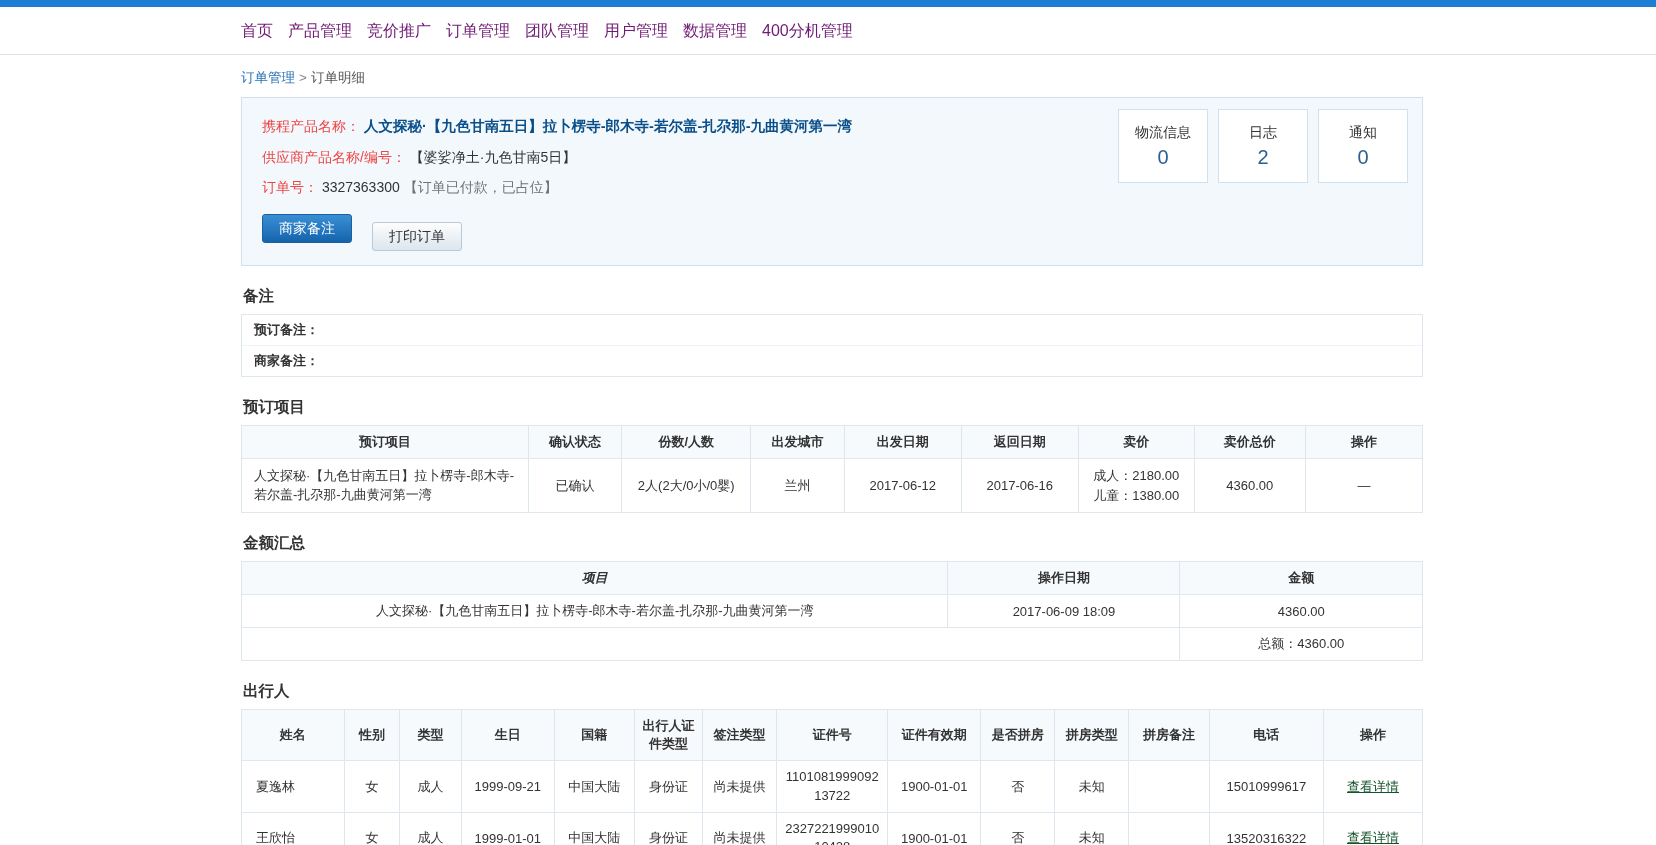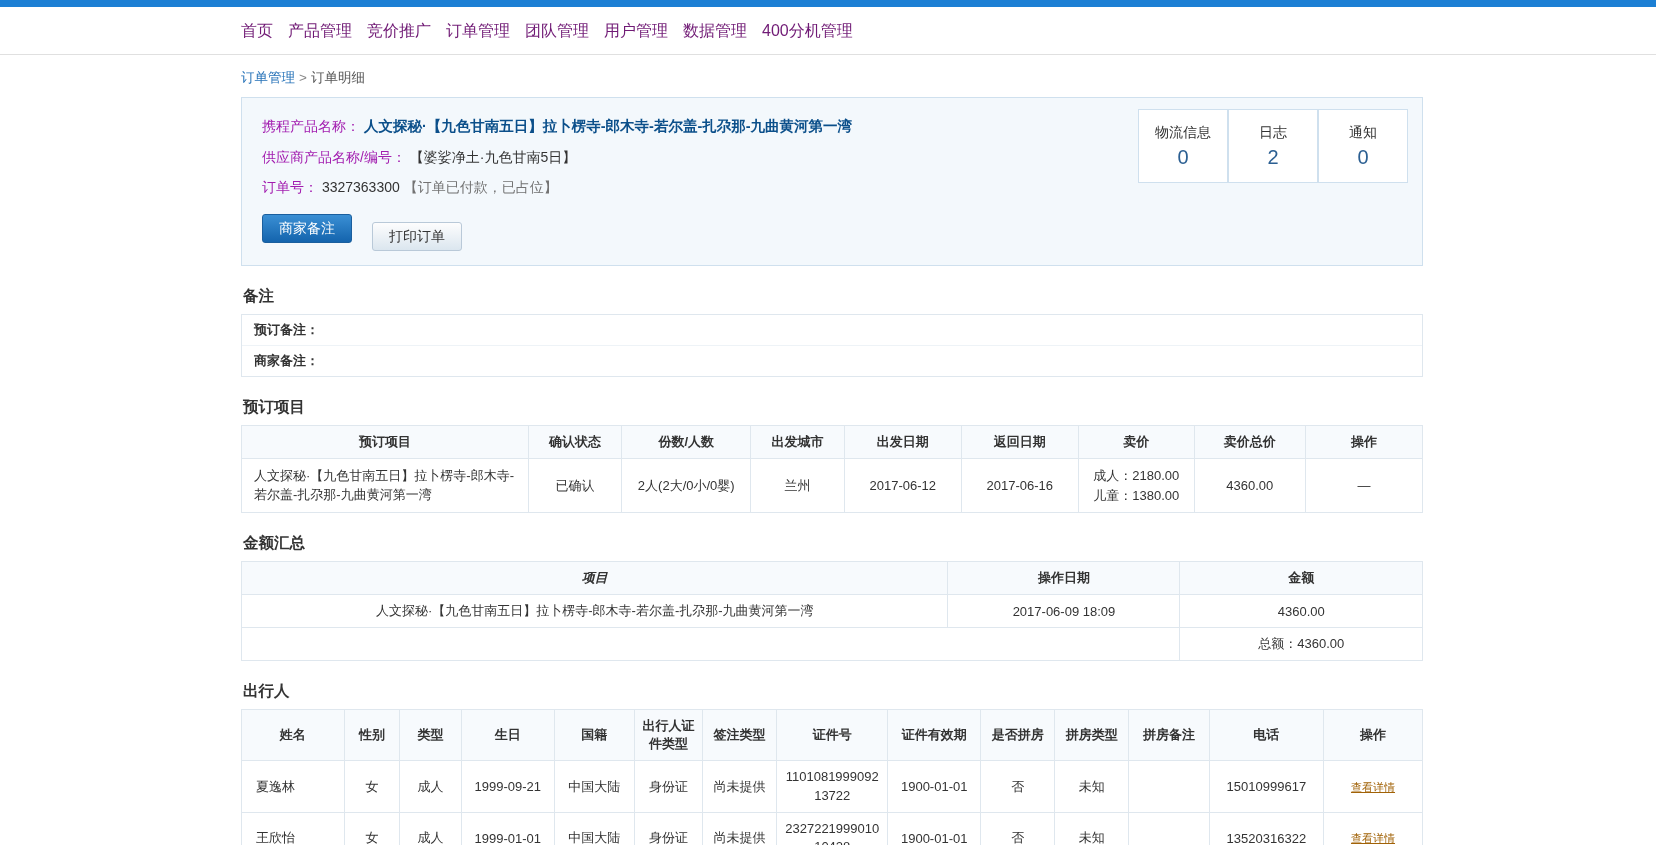--- a/index.html
+++ b/index.html
@@ -31,28 +31,28 @@
 
   
   .order-panel {
     border: 1px solid #cfe0ee;
     background: #f3f8fc;
     padding: 18px 20px 14px 20px;
     position: relative;
     min-height: 158px;
   }
   .ord-line { font-size: 14px; color: #333; margin-bottom: 9px; line-height: 1.5; }
-  .ord-label { color: #a21caf; }
+  .ord-label { color: #ef4444; }
   .ord-prodname {
     color: #0b4f8a; font-weight: bold; font-size: 14.5px; text-decoration: none;
   }
   .ord-red { color: #737373; }
   .ord-num { color: #333; }
 
-  .boxes { position: absolute; right: 14px; top: 11px; display: flex; }
+  .boxes { position: absolute; right: 14px; top: 11px; display: flex; gap: 10px; }
   .stat-box {
     width: 90px; height: 74px; border: 1px solid #cfe0ee; background: #fff;
     display: flex; flex-direction: column; align-items: center; justify-content: center;
     gap: 4px;
   }
   .stat-title { font-size: 14px; color: #333; }
   .stat-val { font-size: 20px; color: #2b5f92; }
 
   .btnrow { margin-top: 16px; display: flex; gap: 20px; }
   .btn {
@@ -92,21 +92,21 @@
   .tbl-booking td.prodcell { text-align: left; padding: 8px 12px; line-height: 1.45; }
   .tbl-booking .price-line { line-height: 1.5; white-space: nowrap; }
 
   
   .tbl-amount th, .tbl-amount td { text-align: left; padding: 8px 12px; }
   .tbl-amount td.empty { height: 28px; }
 
   
   .tbl-trav td { padding: 10px 4px; }
   .tbl-trav td.name { text-align: left; padding-left: 14px; }
-  .tbl-trav a.detail { color: #a16207; text-decoration: underline; font-size: 11px; }
+  .tbl-trav a.detail { color: #14532d; text-decoration: underline; font-size: 13px; }
   .idnum { word-break: break-all; line-height: 1.4; display: inline-block; }
 </style>
 </head>
 <body>
 
 <div class="topbar"></div>
 
 <div class="navwrap">
   <div class="nav" id="nav-container">
       <a href="#">首页</a>

